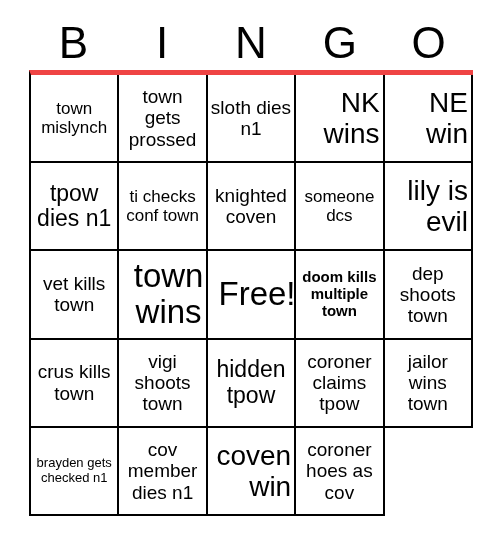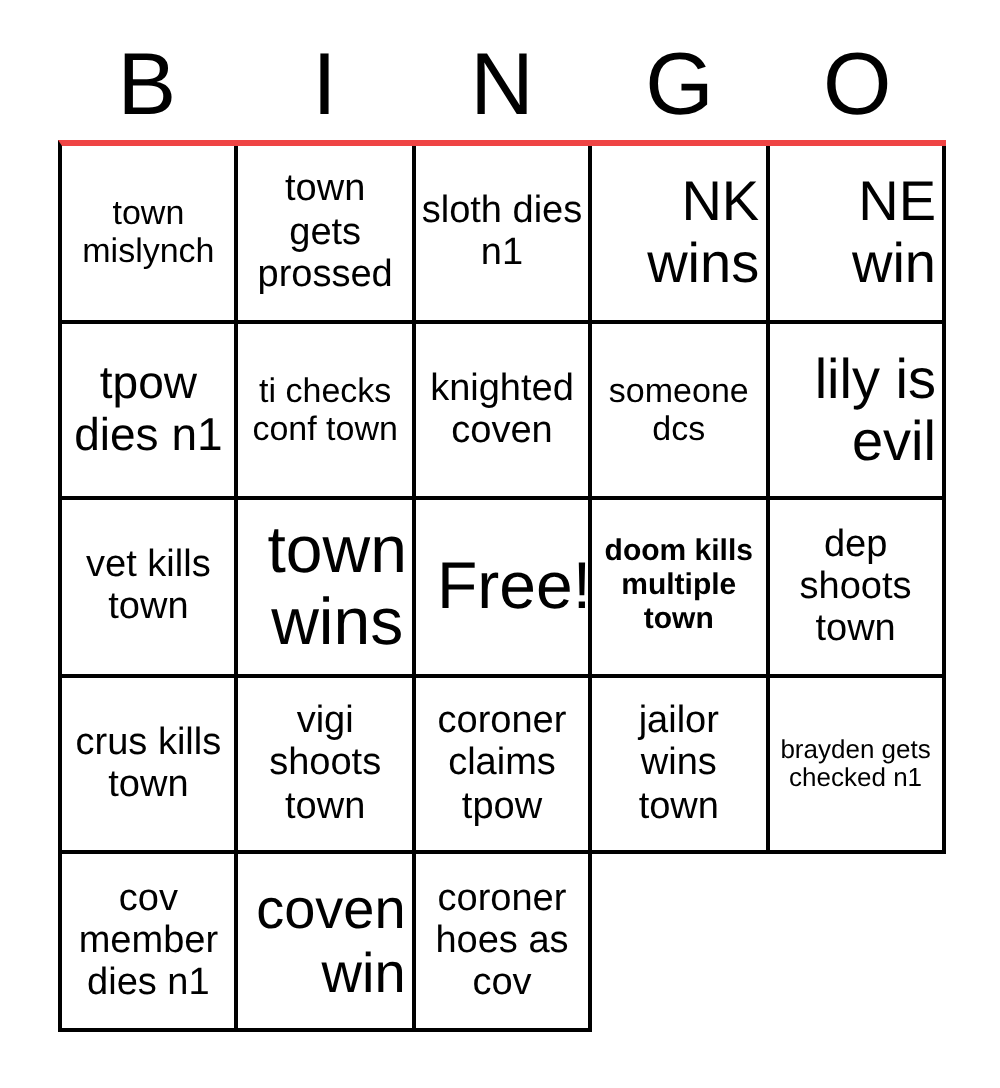--- a/index.html
+++ b/index.html
@@ -48,21 +48,21 @@
   
   .bingo-grid {
     position: absolute;
     left: 29px;
     top: 70px;
     width: 444px;
     height: 446px;
     display: grid;
     grid-template-columns: repeat(5, 1fr);
     grid-template-rows: repeat(5, 1fr);
-    border-top: 3px solid #ef4444;
+    border-top: 5px solid #ef4444;
     border-left: 2px solid #000000;
     box-sizing: border-box;
     background: #ffffff;
   }
 
   .bingo-cell {
     border-right: 2px solid #000000;
     border-bottom: 2px solid #000000;
     box-sizing: border-box;
     display: flex;
@@ -149,20 +149,23 @@
       </div>
       <div class="bingo-cell fs-m">
         <span class="cell-text">dep shoots town</span>
       </div>
       <div class="bingo-cell fs-m">
         <span class="cell-text">crus kills town</span>
       </div>
       <div class="bingo-cell fs-m">
         <span class="cell-text">vigi shoots town</span>
       </div>
+      <div class="bingo-cell fs-l">
+        <span class="cell-text">hidden tpow</span>
+      </div>
       <div class="bingo-cell fs-m">
         <span class="cell-text">coroner claims tpow</span>
       </div>
       <div class="bingo-cell fs-m">
         <span class="cell-text">jailor wins town</span>
       </div>
       <div class="bingo-cell fs-xxs">
         <span class="cell-text">brayden gets checked n1</span>
       </div>
       <div class="bingo-cell fs-m">

